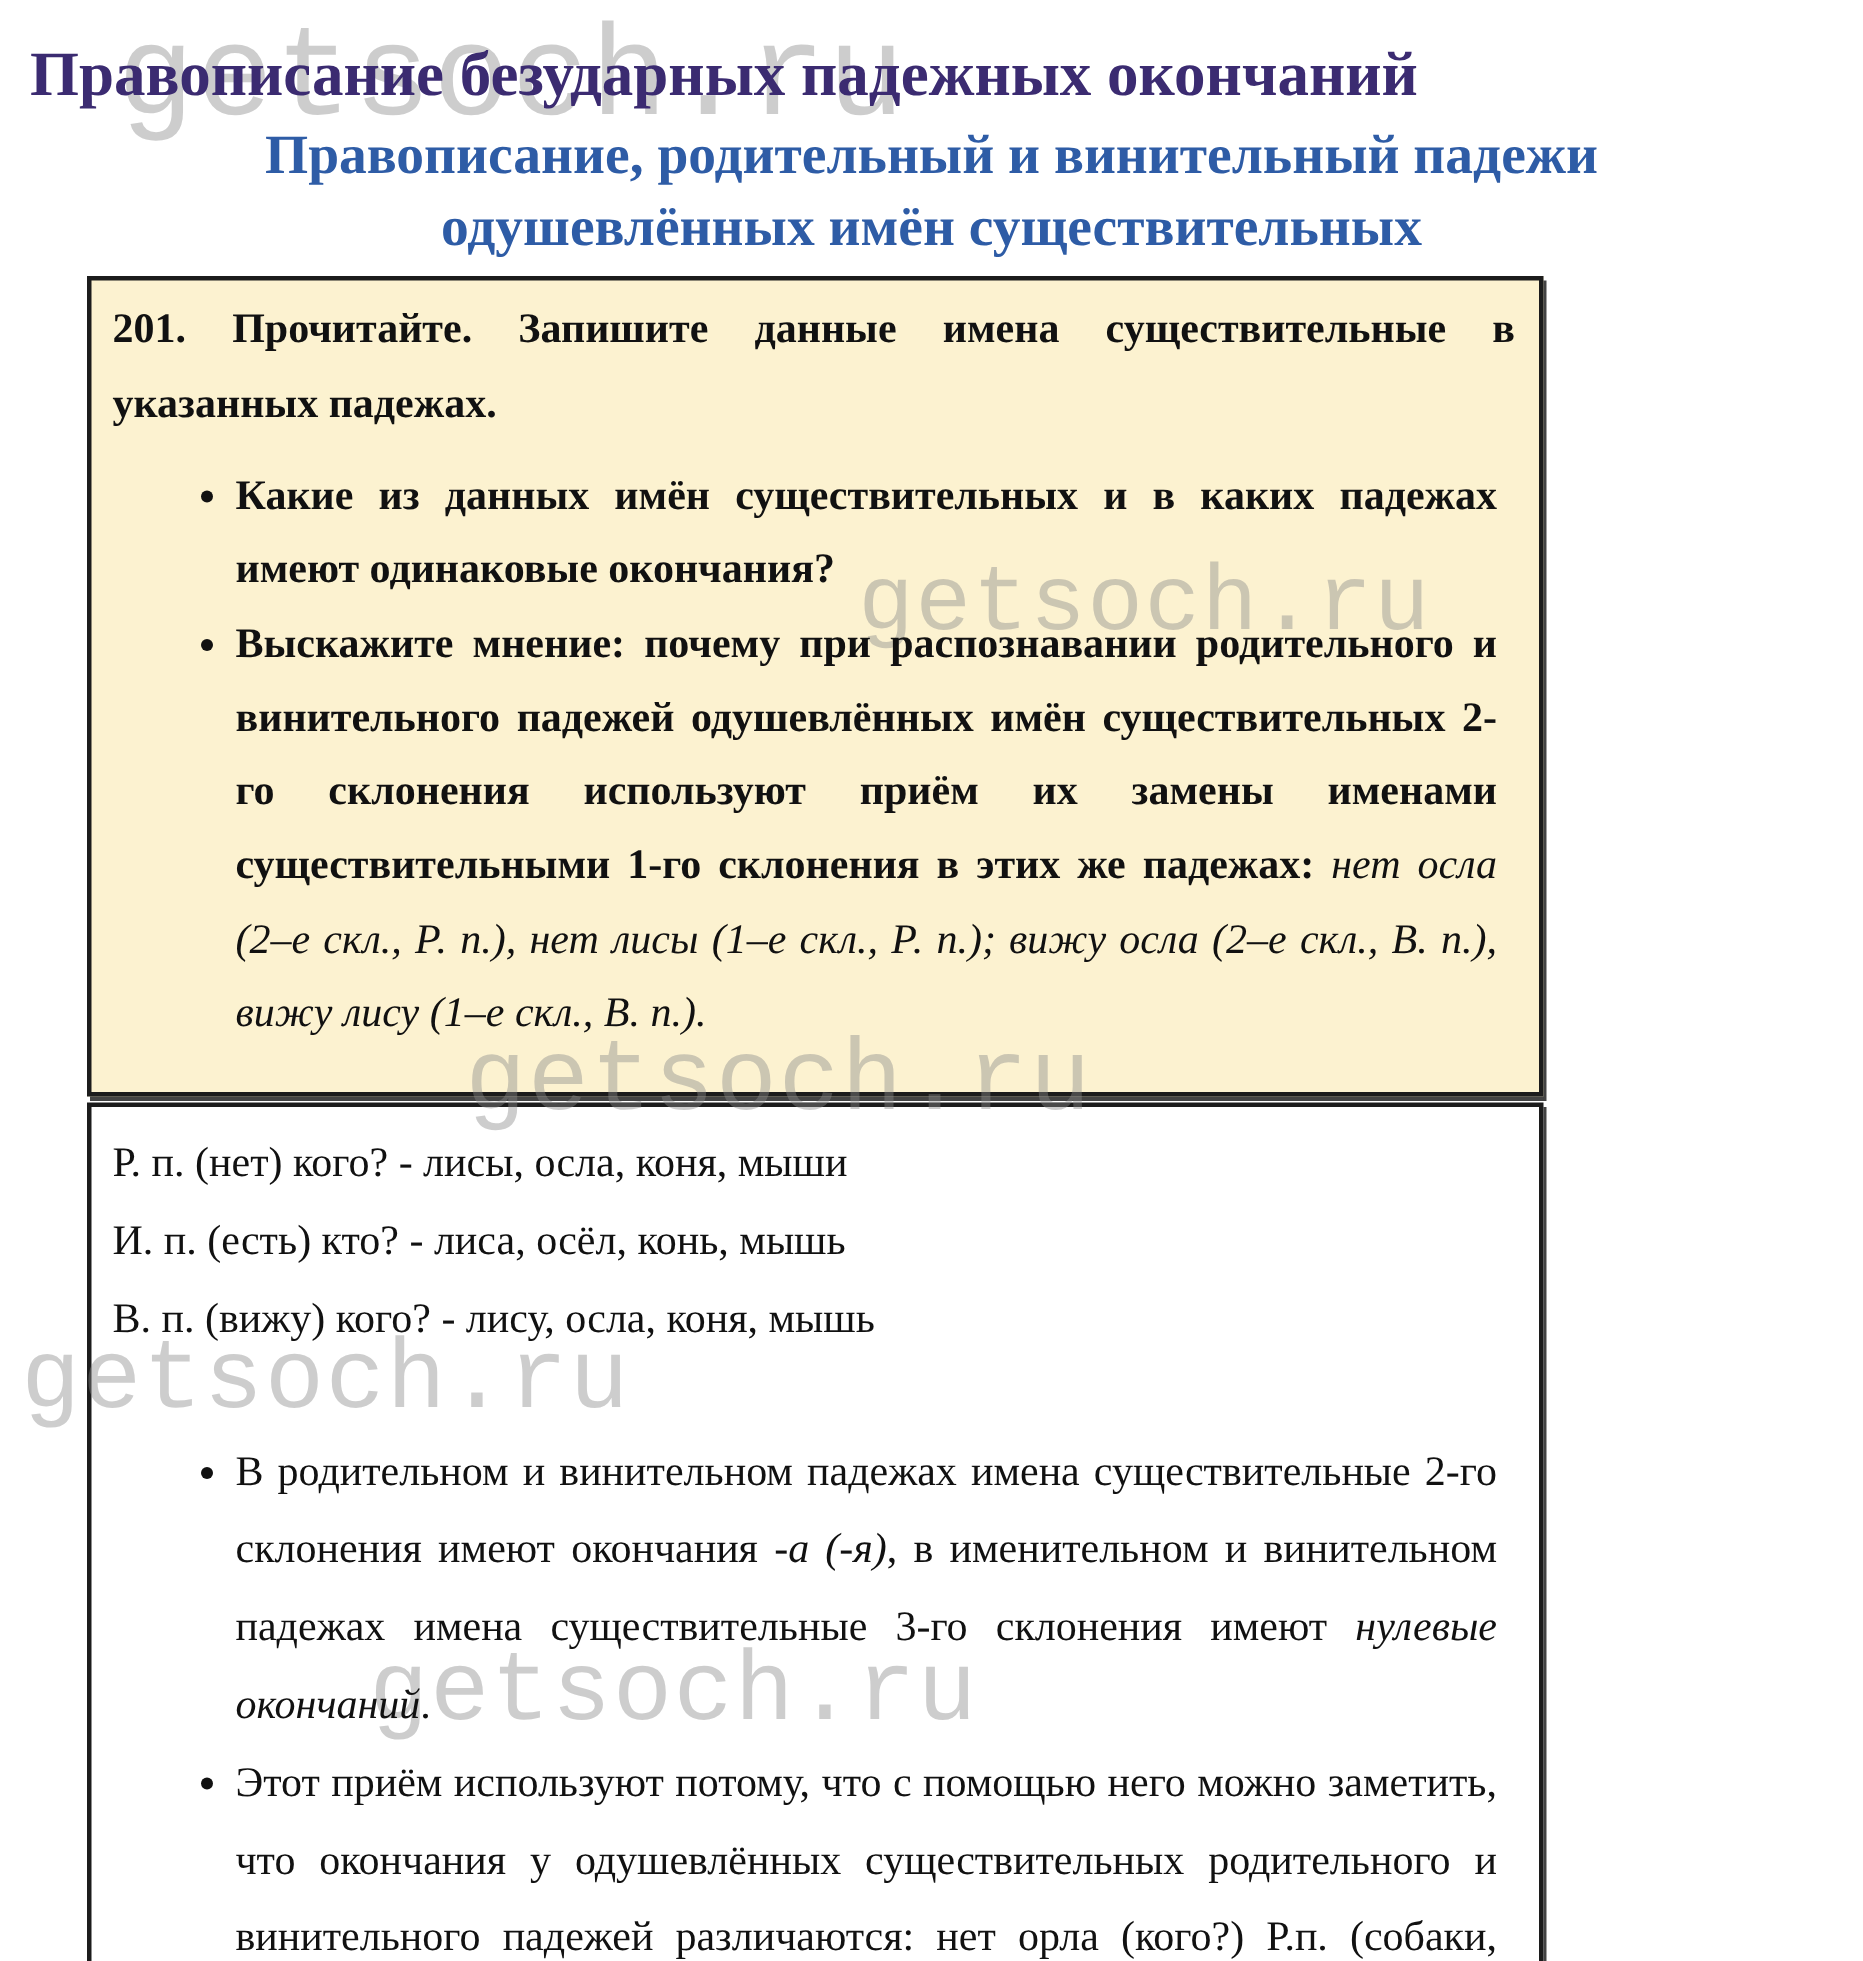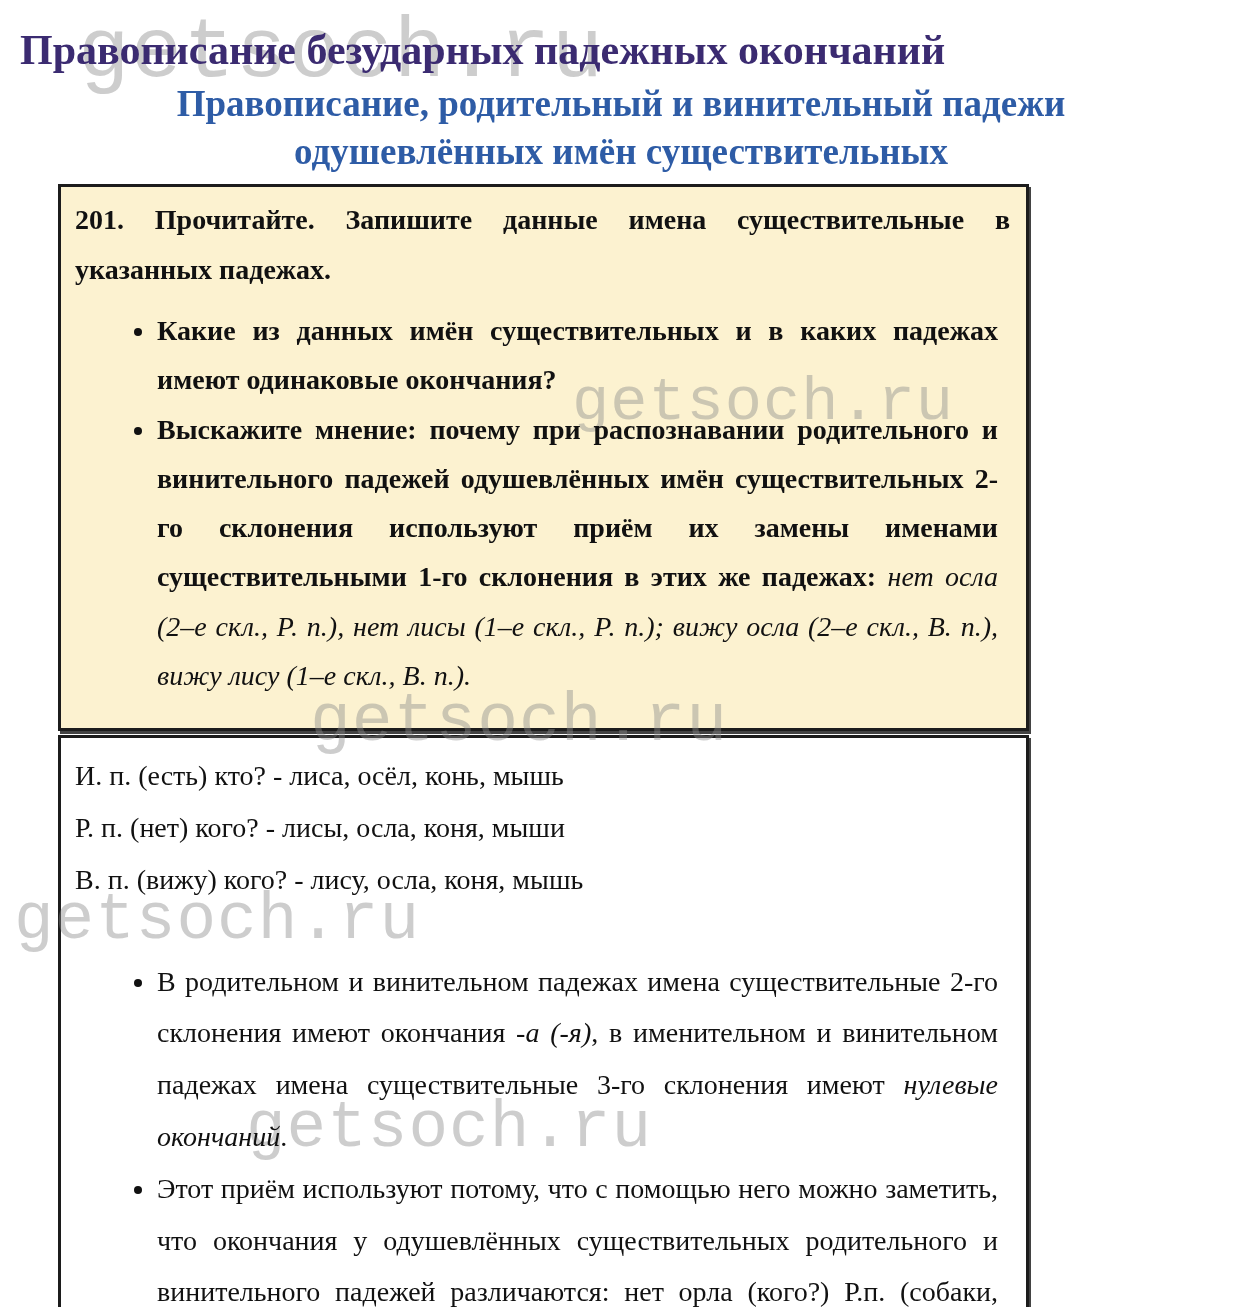--- a/index.html
+++ b/index.html
@@ -123,21 +123,21 @@
     <p>201. Прочитайте. Запишите данные имена существительные в указанных падежах.</p>
     <ul class="bullets">
       <li><span class="seg-normal">Какие из данных имён существительных и в каких падежах имеют одинаковые окончания?</span></li>
       <li><span class="seg-normal">Выскажите мнение: почему при распознавании родительного и винительного падежей одушевлённых имён существительных 2-го склонения используют приём их замены именами существительными 1-го склонения в этих же падежах: </span><span class="seg-bold-italic">нет осла (2–е скл., Р. п.), нет лисы (1–е скл., Р. п.); вижу осла (2–е скл., В. п.), вижу лису (1–е скл., В. п.).</span></li>
     </ul>
   </div>
 </section>
 
 <section class="box answer-box">
   <div class="content">
+    <p>Р. п. (нет) кого? - лисы, осла, коня, мыши</p>
     <p>И. п. (есть) кто? - лиса, осёл, конь, мышь</p>
-    <p>Р. п. (нет) кого? - лисы, осла, коня, мыши</p>
     <p>В. п. (вижу) кого? - лису, осла, коня, мышь</p>
     <ul class="bullets">
       <li><span class="seg-normal">В родительном и винительном падежах имена существительные 2-го склонения имеют окончания </span><span class="seg-bold-italic">-а (-я)</span><span class="seg-normal">, в именительном и винительном падежах имена существительные 3-го склонения имеют </span><span class="seg-bold-italic">нулевые окончаний</span><span class="seg-normal">.</span></li>
       <li><span class="seg-normal">Этот приём используют потому, что с помощью него можно заметить, что окончания у одушевлённых существительных родительного и винительного падежей различаются: нет орла (кого?)  Р.п. (собаки, кошки), вижу (кого?) орла В.п. (собаку, кошку).</span></li>
     </ul>
   </div>
 </section>
 
 </body></html>

